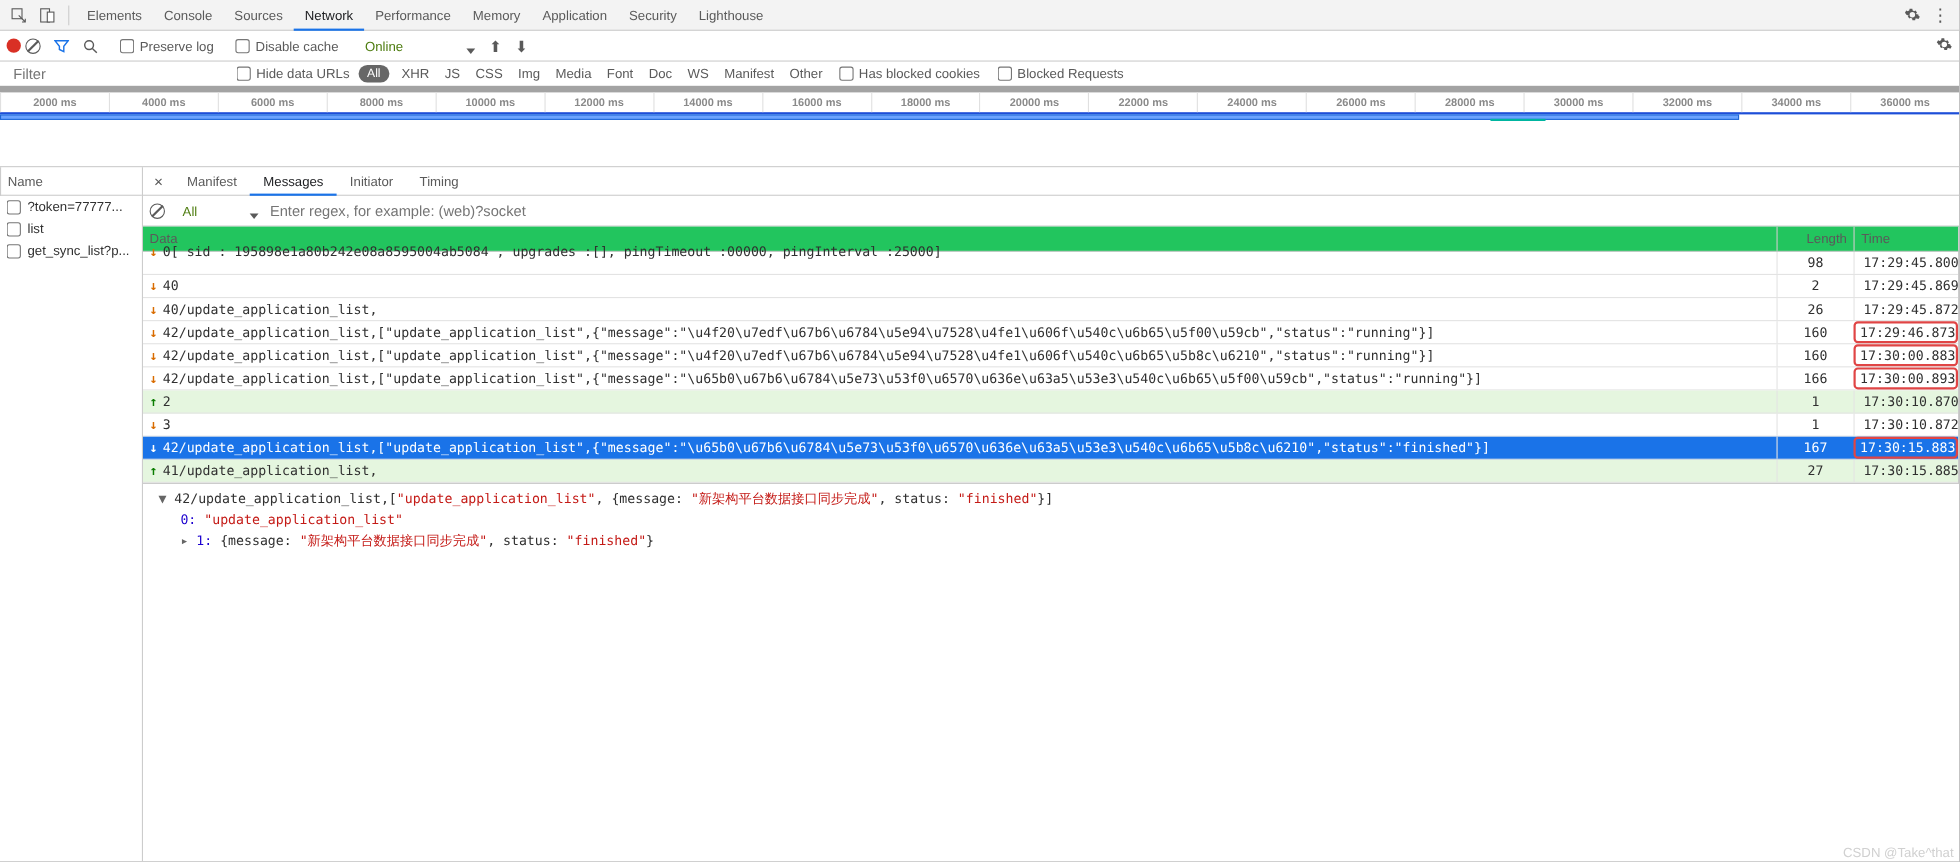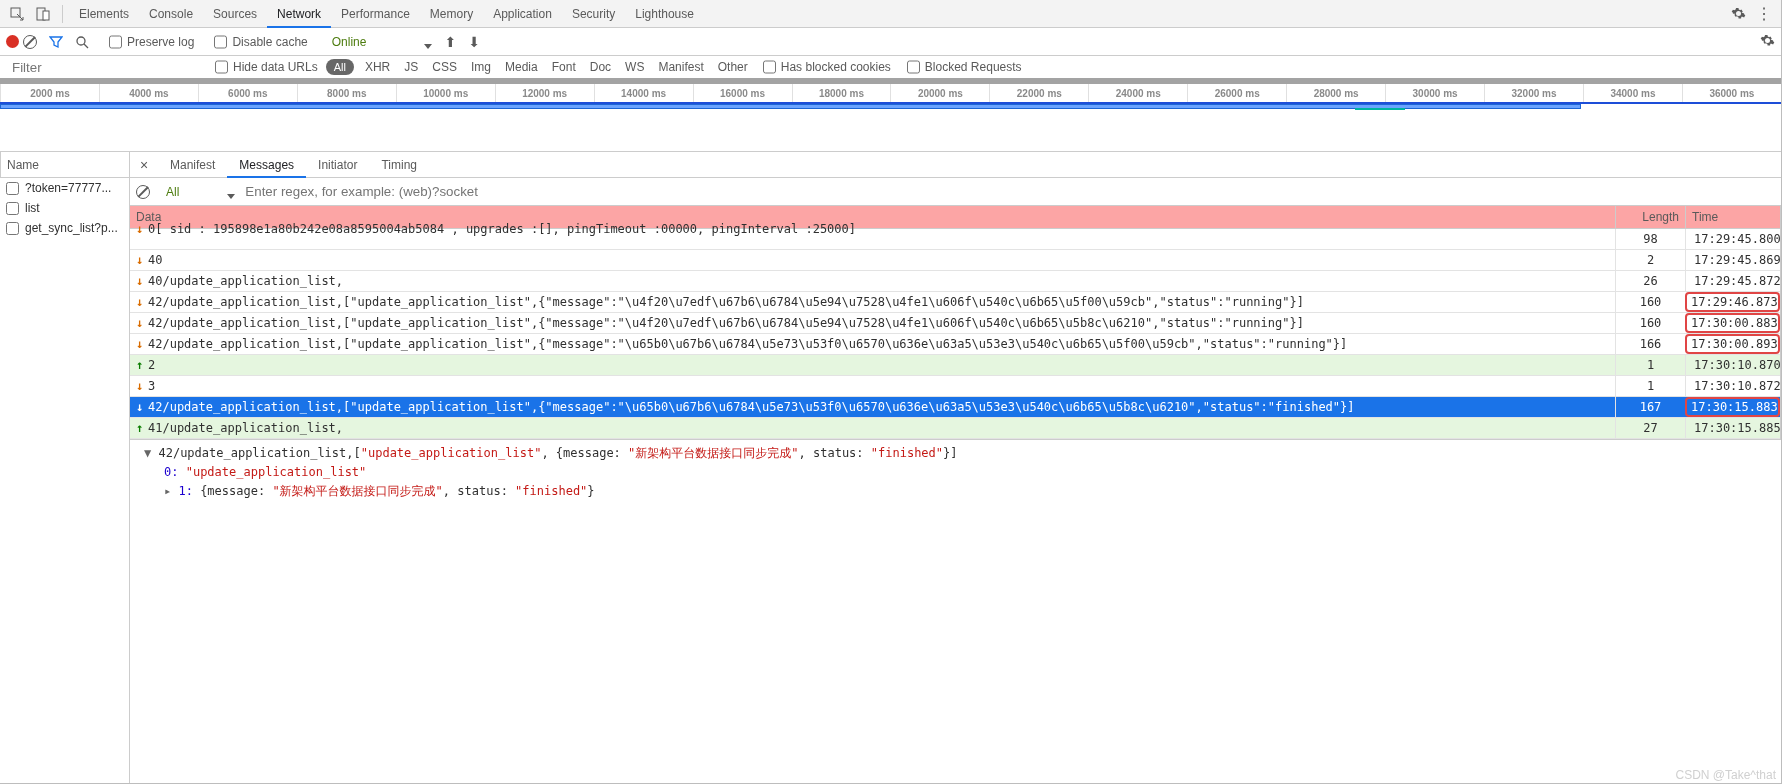--- a/index.html
+++ b/index.html
@@ -52,21 +52,21 @@
 
   .col-right { flex:1; display:flex; flex-direction:column; min-width:0; }
   .detail-tabs { display:flex; align-items:center; height:26px; border-bottom:1px solid #ccc; }
   .detail-tabs .close { width:28px; text-align:center; color:#5a5a5a; cursor:pointer; font-size:14px; }
   .detail-tabs .dtab { padding:0 12px; height:26px; line-height:26px; color:#5a5a5a; cursor:pointer; }
   .detail-tabs .dtab.active { border-bottom:2px solid #1a73e8; color:#202124; }
 
   .messages-toolbar { display:flex; align-items:center; height:28px; border-bottom:1px solid #ccc; gap:8px; padding:0 6px; }
   .regex-input { flex:0 0 600px; height:20px; border:none; outline:none; background:transparent; }
 
-  .msg-header { display:flex; border-bottom:1px solid #ccc; color:#5a5a5a; background:#fca5a5; }
+  .msg-header { display:flex; border-bottom:1px solid #ccc; color:#5a5a5a; background:#22c55e; }
   .msg-header .hcell { padding:4px 6px; border-right:1px solid #ccc; }
   .hdata { flex:1; }
   .hlen { width:70px; text-align:right; }
   .htime { width:95px; }
 
   .msg-scroll { border-right:1px solid #ccc; border-bottom:1px solid #ccc; position:relative; }
   .msg-row { display:flex; border-bottom:1px solid #e3e3e3; font-family: Consolas, Menlo, monospace; }
   .msg-row .mdata { flex:1; padding:3px 6px; white-space:nowrap; overflow:hidden; text-overflow:ellipsis; }
   .msg-row .mlen { width:70px; padding:3px 6px; text-align:center; border-left:1px solid #e3e3e3; }
   .msg-row .mtime { width:95px; padding:3px 8px; border-left:1px solid #e3e3e3; }

